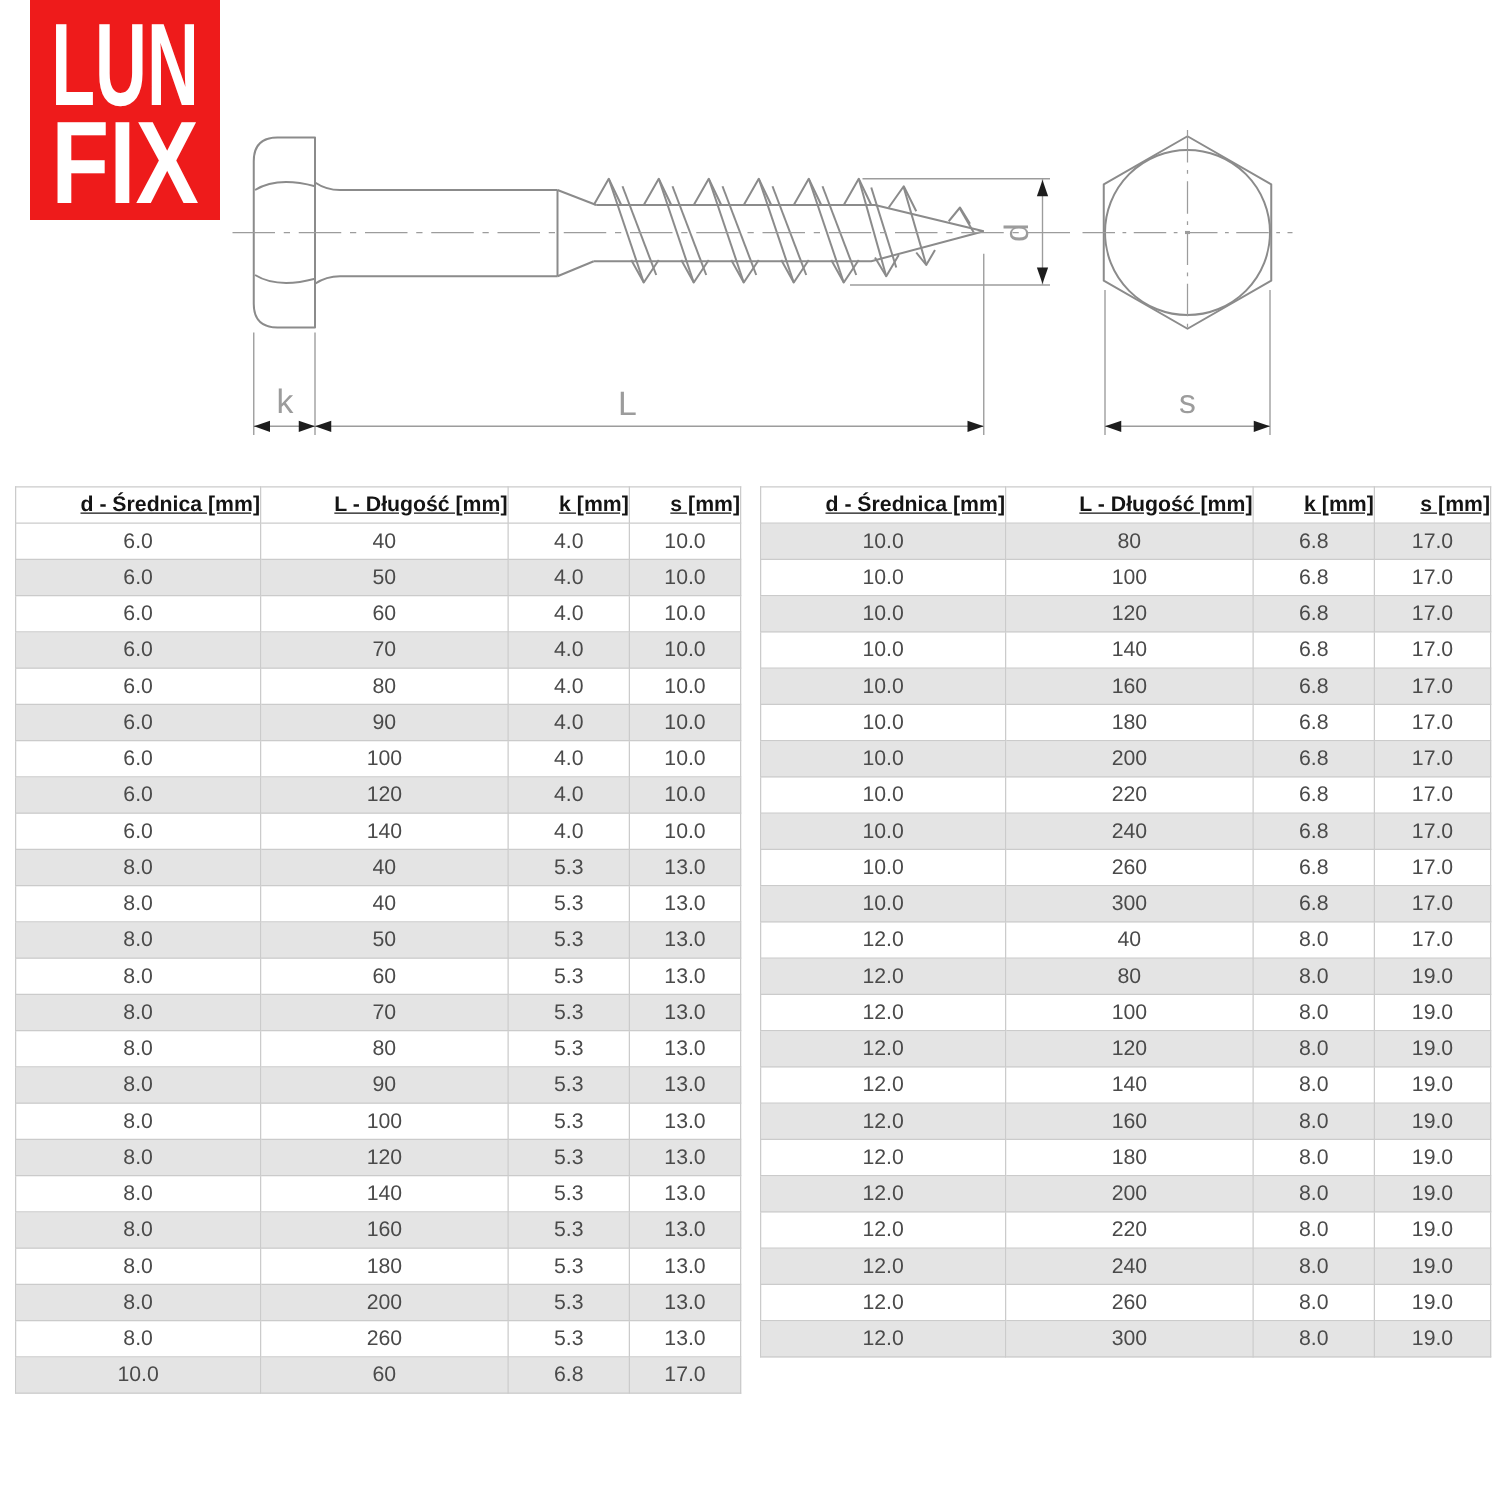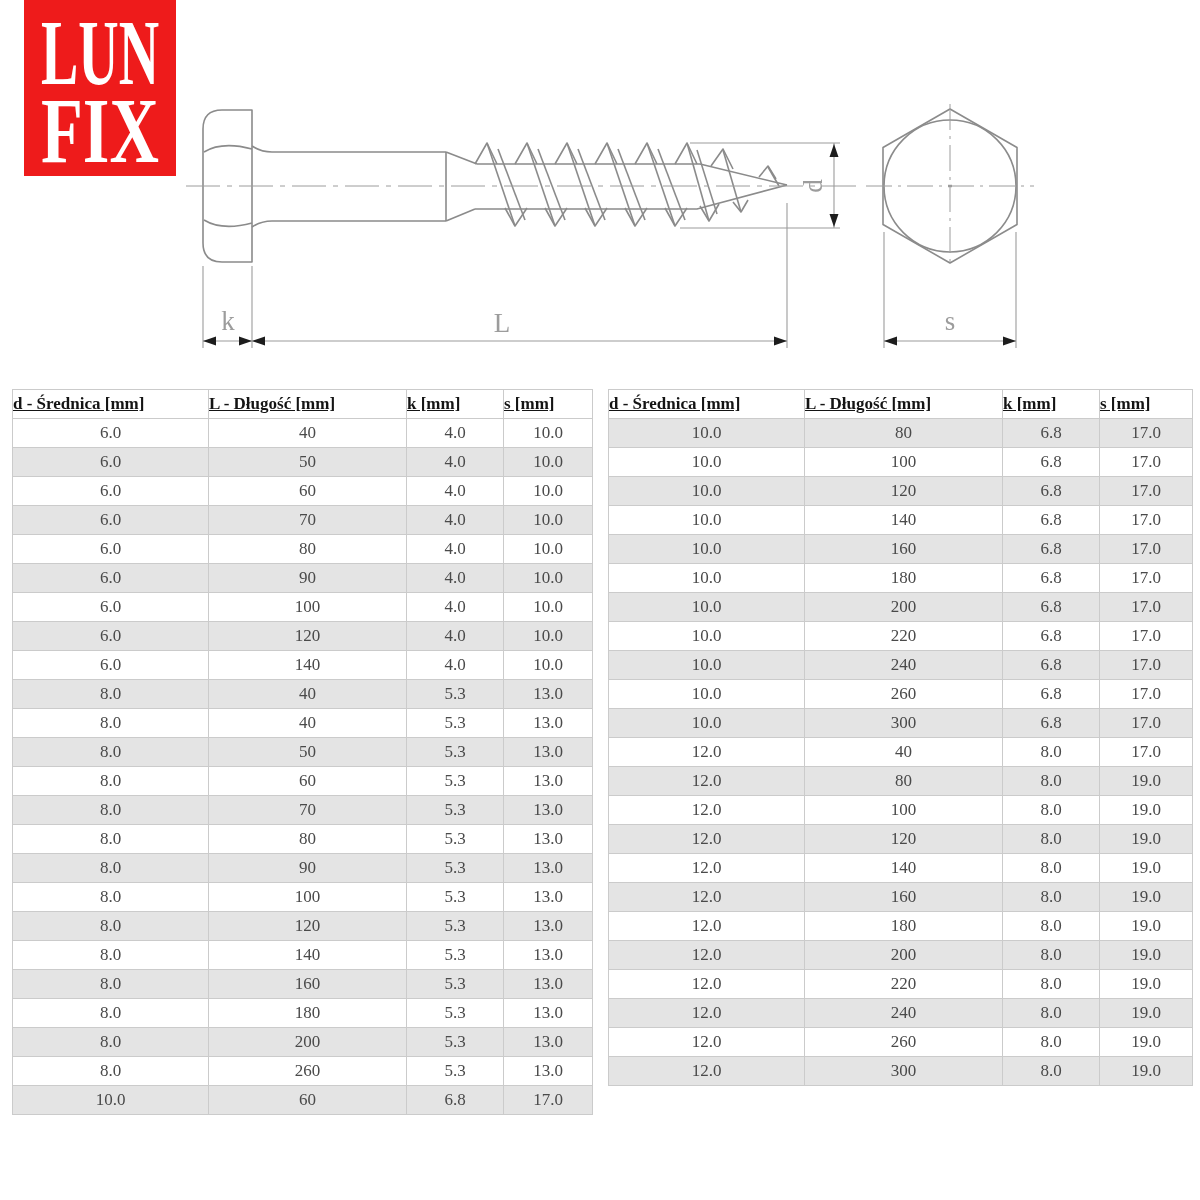--- a/index.html
+++ b/index.html
@@ -4,31 +4,31 @@
 <style>
   :root{
     --logo-bg:#ee1b1b; --logo-fg:#ffffff;
     --line:#8b8b8b; --dim-label:#9c9c9c; --arrow:#1d1d1d;
     --row-alt:#e4e4e4; --cell-border:#cbcbcb;
     --cell-text:#4a4a4a; --head-text:#141414;
   }
   *{margin:0;padding:0;box-sizing:border-box;}
   html,body{width:1200px;height:1200px;background:#ffffff;overflow:hidden;
     font-family:"Liberation Sans", sans-serif;}
-  .stage{position:relative;width:1052px;height:1200px;font-family:Liberation Serif, serif;}
+  .stage{position:relative;width:1052px;height:1200px;}
 
   .logo{position:absolute;left:24px;top:0;width:152px;height:176px;}
 
   .drawing{position:absolute;left:0;top:0;width:1200px;height:388px;}
 
   .spec-table{position:absolute;top:389px;border-collapse:collapse;table-layout:fixed;
     font-size:17px;}
   .spec-table.left{left:12px;width:580px;}
   .spec-table.right{left:608px;width:584px;}
-  .spec-table th{border:1px solid var(--cell-border);height:29px;text-align:left;
+  .spec-table th{border:1px solid var(--cell-border);height:29px;text-align:right;
     font-weight:700;text-decoration:underline;color:var(--head-text);font-size:17px;
     background:#ffffff;margin-top:28px;}
   .spec-table td{border:1px solid var(--cell-border);height:29px;text-align:center;
     color:var(--cell-text);background:#ffffff;}
   .spec-table tr.shaded td{background:var(--row-alt);}
   col.c1{width:196px;} col.c2{width:198px;} col.c3{width:97px;} col.c4{width:89px;}
   .spec-table.right col.c4{width:93px;}
 </style>
 </head>
 <body>

